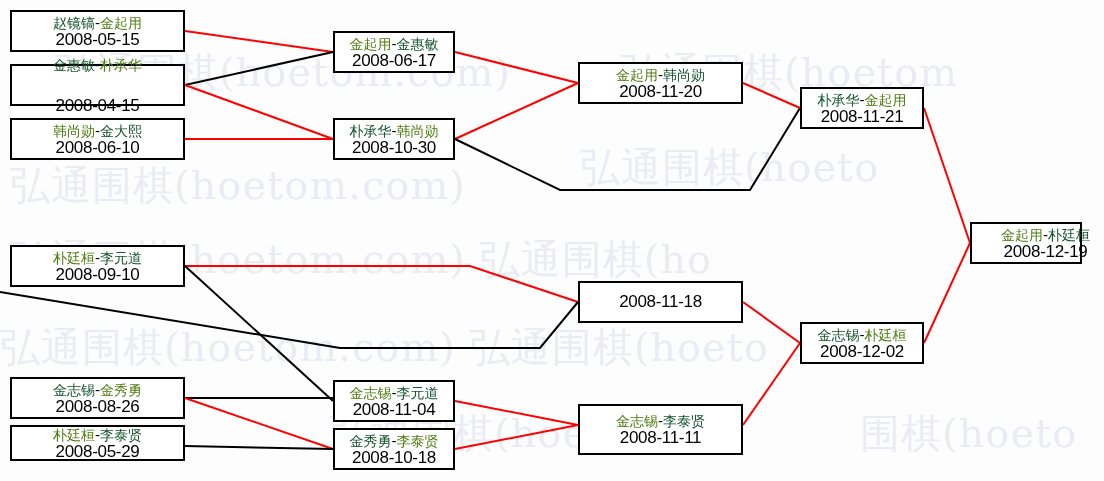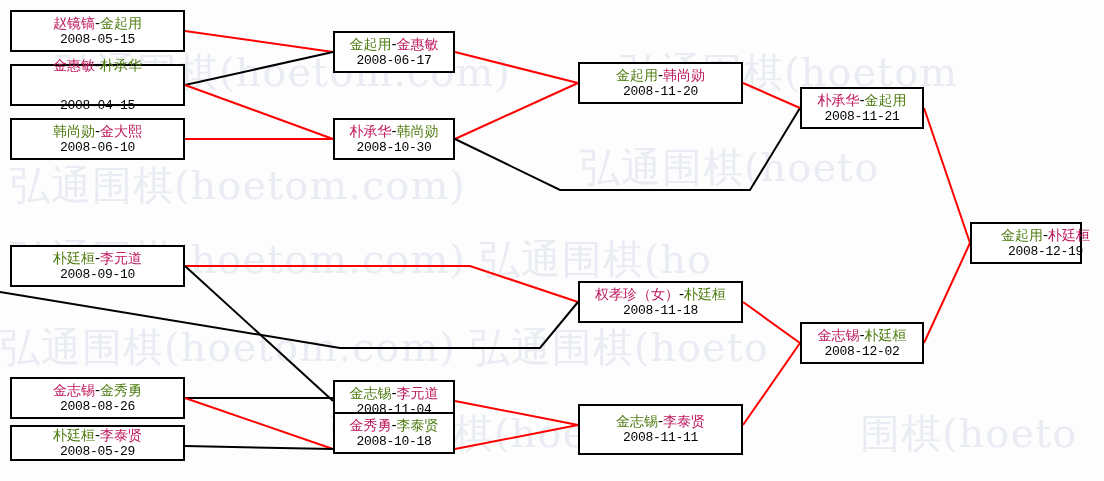--- a/index.html
+++ b/index.html
@@ -7,24 +7,24 @@
   #stage{position:relative;width:1104px;height:481px;background:#fdfdfd;overflow:hidden;}
   #watermarks{position:absolute;left:0;top:0;width:1104px;height:481px;pointer-events:none;z-index:1;}
   .wm{position:absolute;white-space:nowrap;font-size:40px;color:#e9ecf2;
       font-family:"DejaVu Serif","Liberation Serif",serif;letter-spacing:1px;}
   #edges{position:absolute;left:0;top:0;z-index:2;}
   .node{position:absolute;z-index:3;border:2px solid #000;background:#fff;
         box-sizing:border-box;text-align:center;display:flex;flex-direction:column;
         justify-content:center;align-items:center;}
   .node .ttl{font-size:14px;line-height:17px;white-space:nowrap;
              font-family:"DejaVu Sans","Liberation Sans",sans-serif;}
-  .node .dt{font-size:13px;line-height:16px;color:#000;white-space:nowrap;
-            font-family:Liberation Mono, monospace;letter-spacing:-0.3px;}
+  .node .dt{font-size:17px;line-height:16px;color:#000;white-space:nowrap;
+            font-family:Liberation Sans, sans-serif;letter-spacing:-0.3px;}
   .w{color:#4d7c0f;}
-  .l{color:#be185d;}
+  .l{color:#14532d;}
 </style>
 </head>
 <body>
 
 <div id="stage">
 
   <div id="watermarks">
       <div class="wm" style="left: 55px; top: 45px;">弘通围棋(hoetom.com)</div>
       <div class="wm" style="left: 620px; top: 45px;">弘通围棋(hoetom</div>
       <div class="wm" style="left: 10px; top: 158px;">弘通围棋(hoetom.com)</div>
@@ -96,26 +96,25 @@
         <div class="dt">2008-08-26</div>
       </div>
       <div class="node" style="left: 10px; top: 425px; width: 175px; height: 36px;">
         <div class="ttl"><span class="w">朴廷桓</span><span>-</span><span class="l">李泰贤</span></div>
         <div class="dt">2008-05-29</div>
       </div>
       <div class="node" style="left: 333px; top: 380px; width: 122px; height: 42px;">
         <div class="ttl"><span class="w">金志锡</span><span>-</span><span class="l">李元道</span></div>
         <div class="dt">2008-11-04</div>
       </div>
-      <div class="node" style="left: 333px; top: 412px; width: 122px; height: 42px;">
+      <div class="node" style="left: 333px; top: 428px; width: 122px; height: 42px;">
         <div class="ttl"><span class="l">金秀勇</span><span>-</span><span class="w">李泰贤</span></div>
         <div class="dt">2008-10-18</div>
       </div>
       <div class="node" style="left: 578px; top: 281px; width: 165px; height: 42px;">
-        <div class="ttl"><span class="l">权孝珍（女）</span><span>-</span><span class="w">朴廷桓</span></div>
         <div class="dt">2008-11-18</div>
       </div>
       <div class="node" style="left: 578px; top: 404px; width: 165px; height: 51px;">
         <div class="ttl"><span class="w">金志锡</span><span>-</span><span class="l">李泰贤</span></div>
         <div class="dt">2008-11-11</div>
       </div>
       <div class="node" style="left: 800px; top: 322px; width: 124px; height: 42px;">
         <div class="ttl"><span class="l">金志锡</span><span>-</span><span class="w">朴廷桓</span></div>
         <div class="dt">2008-12-02</div>
       </div>

